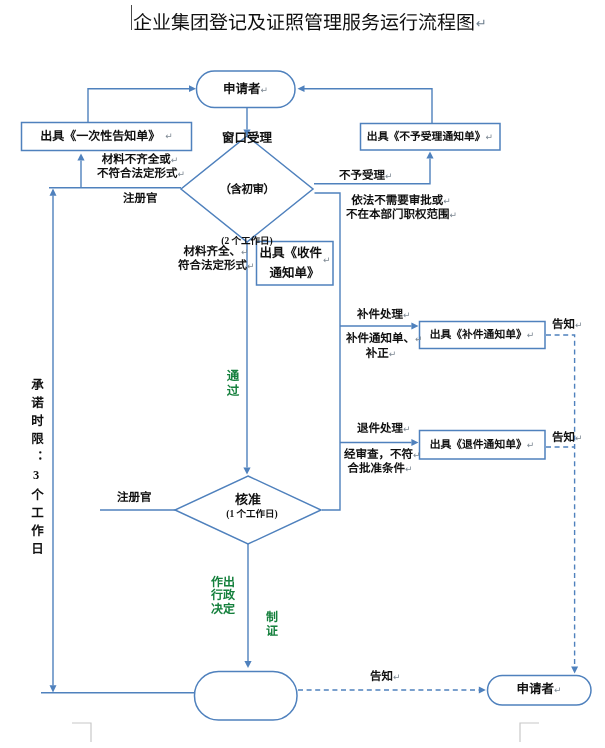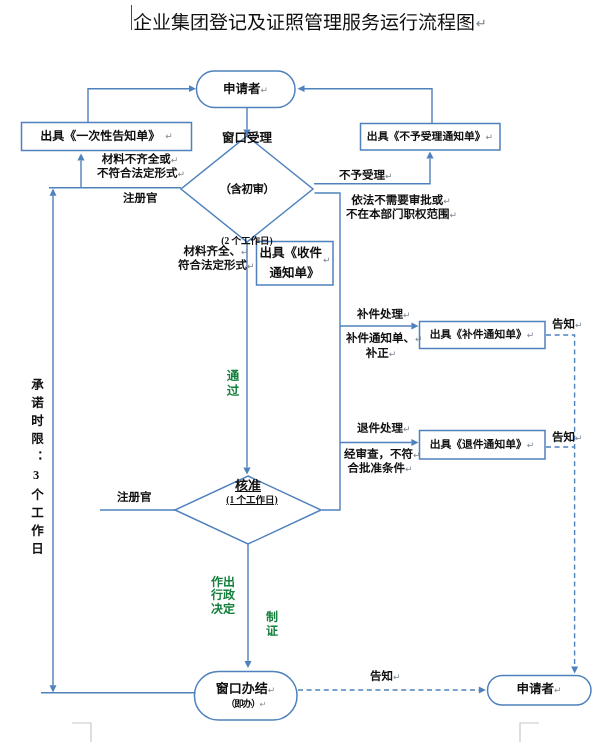--- a/index.html
+++ b/index.html
@@ -121,29 +121,25 @@
   </div>
 
   <div class="node-text fs11" style="left:419px;top:430px;width:126px;height:29px;">
     <div class="row"><span>出具《退件通知单》</span><span class="pm">↵</span></div>
   </div>
 
   <div class="node-text fs11" style="left:419px;top:321px;width:126px;height:27px;">
     <div class="row"><span>出具《补件通知单》</span><span class="pm">↵</span></div>
   </div>
 
-  <div class="node-text" style="left:175px;top:458px;width:146px;height:68px;text-decoration:underline;">
+  <div class="node-text" style="left:175px;top:472px;width:146px;height:68px;">
     <div class="row fs13">核准</div>
     <div class="row fs95" style="margin-top:1px;padding-left:8px;">(1 个工作日)</div>
   </div>
 
-  <div class="node-text" style="left:194px;top:671px;width:103px;height:49px;">
-    <div class="row fs13"><span>窗口办结</span><span class="pm">↵</span></div>
-    <div class="row fs95 sub-narrow"><span>（即办）</span><span class="pm">↵</span></div>
-  </div>
 
   <div class="node-text fs125" style="left:487px;top:675px;width:104px;height:30px;">
     <div class="row"><span>申请者</span><span class="pm">↵</span></div>
   </div>
 
   <div class="lb-block" style="left:97px;top:153px;width:86px;">
     <div class="row"><span>材料不齐全或</span><span class="pm">↵</span></div>
     <div class="row"><span>不符合法定形式</span><span class="pm">↵</span></div>
   </div>
 

